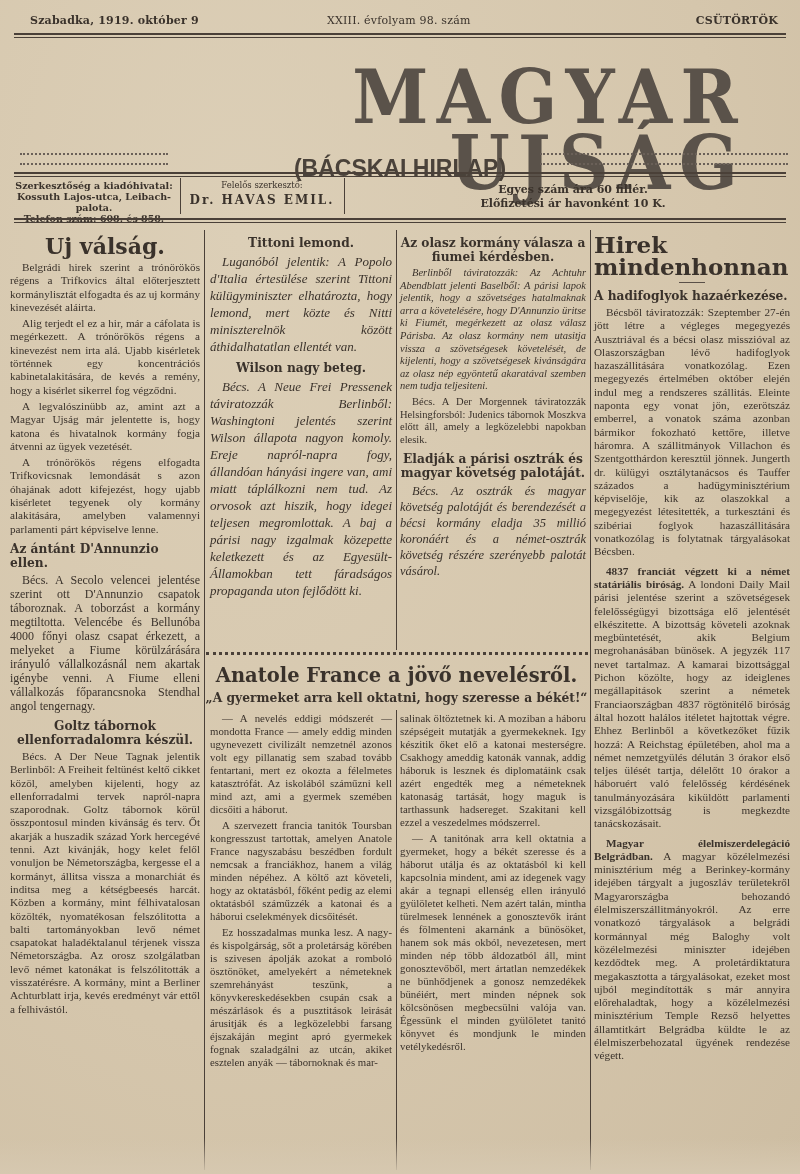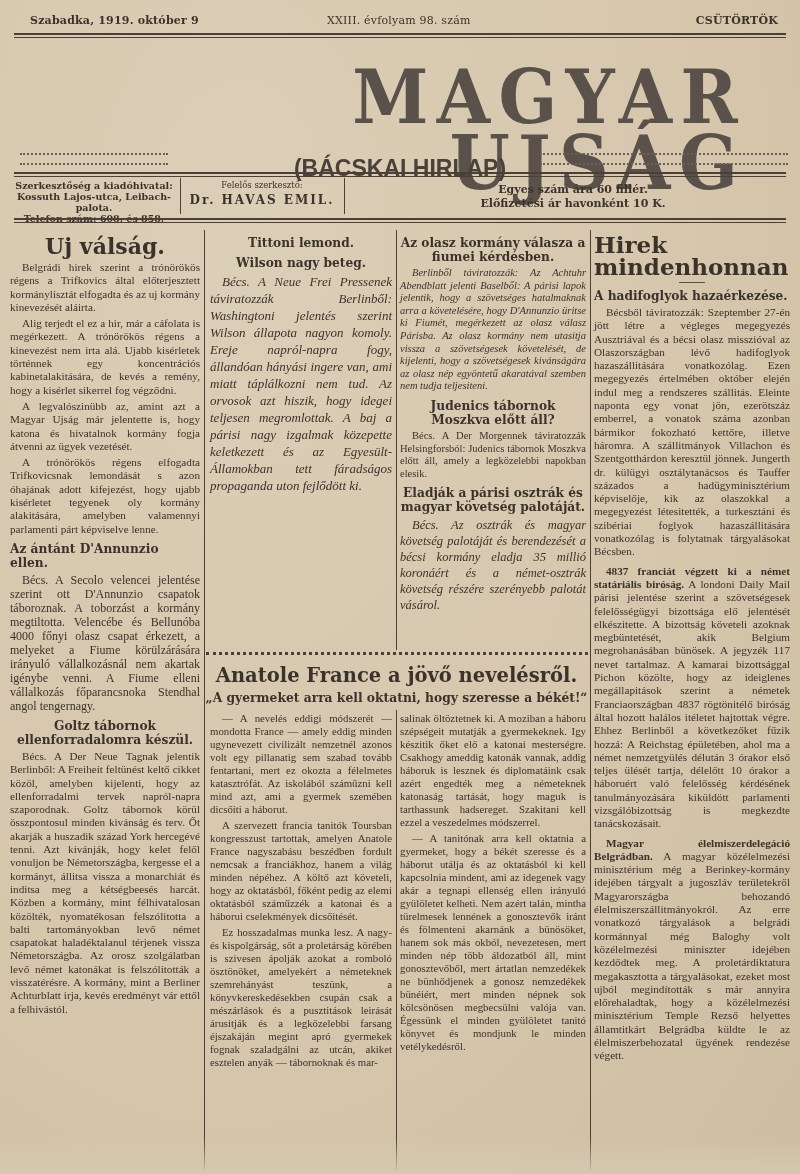--- a/index.html
+++ b/index.html
@@ -83,28 +83,28 @@
     <p>A legvalószinübb az, amint azt a Magyar Ujság már jelentette is, hogy katona és hivatalnok kormány fogja átvenni az ügyek vezetését.</p>
     <p>A trónörökös régens elfogadta Trifkovicsnak lemondását s azon óhajának adott kifejezést, hogy ujabb kisérletet tegyenek oly kormány alakitására, amelyben valamennyi parlamenti párt képviselve lenne.</p>
     <h2 class="left">Az ántánt D'Annunzio ellen.</h2>
     <p style="font-size:12px;line-height:14px">Bécs. A Secolo velencei jelentése szerint ott D'Annunzio csapatok táboroznak. A toborzást a kormány megtiltotta. Velencébe és Bellunóba 4000 főnyi olasz csapat érkezett, a melyeket a Fiume körülzárására irányuló vállalkozásnál nem akartak igénybe venni. A Fiume elleni vállalkozás főparancsnoka Stendhal angol tengernagy.</p>
     <h2>Goltz tábornok ellenforradalomra készül.</h2>
     <p>Bécs. A Der Neue Tagnak jelentik Berlinből: A Freiheit feltünést keltő cikket közöl, amelyben kijelenti, hogy az ellenforradalmi tervek napról-napra szaporodnak. Goltz tábornok körül összpontosul minden kivánság és terv. Őt akarják a huszadik század York hercegévé tenni. Azt kivánják, hogy kelet felől vonuljon be Németországba, kergesse el a kormányt, állitsa vissza a monarchiát és inditsa meg a kétségbeesés harcát. Közben a kormány, mint félhivatalosan közölték, nyomatékosan felszólitotta a balti tartományokban levő német csapatokat haladéktalanul térjenek vissza Németországba. Az orosz szolgálatban levő német katonákat is felszólitották a visszatérésre. A kormány, mint a Berliner Achturblatt irja, kevés eredményt vár ettől a felhivástól.</p>
   </div>
 
   <div class="col" style="left:210px;top:236px;width:182px">
     <h2 style="margin-top:0">Tittoni lemond.</h2>
+    <p class="it" style="font-size:13px;line-height:17px">Luganóból jelentik: A Popolo d'Italia értesülése szerint Tittoni külügyminiszter elhatározta, hogy lemond, mert közte és Nitti miniszterelnök között áthidalhatatlan ellentét van.</p>
     <h2>Wilson nagy beteg.</h2>
     <p class="it" style="font-size:13px;line-height:17px">Bécs. A Neue Frei Pressenek táviratozzák Berlinből: Washingtoni jelentés szerint Wilson állapota nagyon komoly. Ereje napról-napra fogy, állandóan hányási ingere van, ami miatt táplálkozni nem tud. Az orvosok azt hiszik, hogy idegei teljesen megromlottak. A baj a párisi nagy izgalmak közepette keletkezett és az Egyesült-Államokban tett fáradságos propaganda uton fejlődött ki.</p>
   </div>
 
   <div class="col" style="left:400px;top:236px;width:186px">
     <h2 style="margin-top:0">Az olasz kormány válasza a fiumei kérdésben.</h2>
     <p class="it" style="font-size:10.5px;line-height:12.6px">Berlinből táviratozzák: Az Achtuhr Abendblatt jelenti Baselből: A párisi lapok jelentik, hogy a szövetséges hatalmaknak arra a követelésére, hogy D'Annunzio üritse ki Fiumét, megérkezett az olasz válasz Párisba. Az olasz kormány nem utasitja vissza a szövetségesek követelését, de kijelenti, hogy a szövetségesek kivánságára az olasz nép egyöntetű akaratával szemben nem tudja teljesiteni.</p>
-    <h2>Judenics tábornok Moszkva előtt áll?</h2>
     <p style="font-size:10.5px;line-height:12.6px">Bécs. A Der Morgennek táviratozzák Helsingforsból: Judenics tábornok Moszkva előtt áll, amely a legközelebbi napokban elesik.</p>
     <h2>Eladják a párisi osztrák és magyar követség palotáját.</h2>
     <p class="it" style="font-size:12.5px;line-height:16px">Bécs. Az osztrák és magyar követség palotáját és berendezését a bécsi kormány eladja 35 millió koronáért és a német-osztrák követség részére szerényebb palotát vásárol.</p>
   </div>
 
   <div style="position:absolute;left:206px;width:382px;top:652px;border-top:3px dotted #4a4038"></div>
   <div class="wide-title">
     <h3>Anatole France a jövő nevelésről.</h3>
     <h4>„A gyermeket arra kell oktatni, hogy szeresse a békét!“</h4>
   </div>

